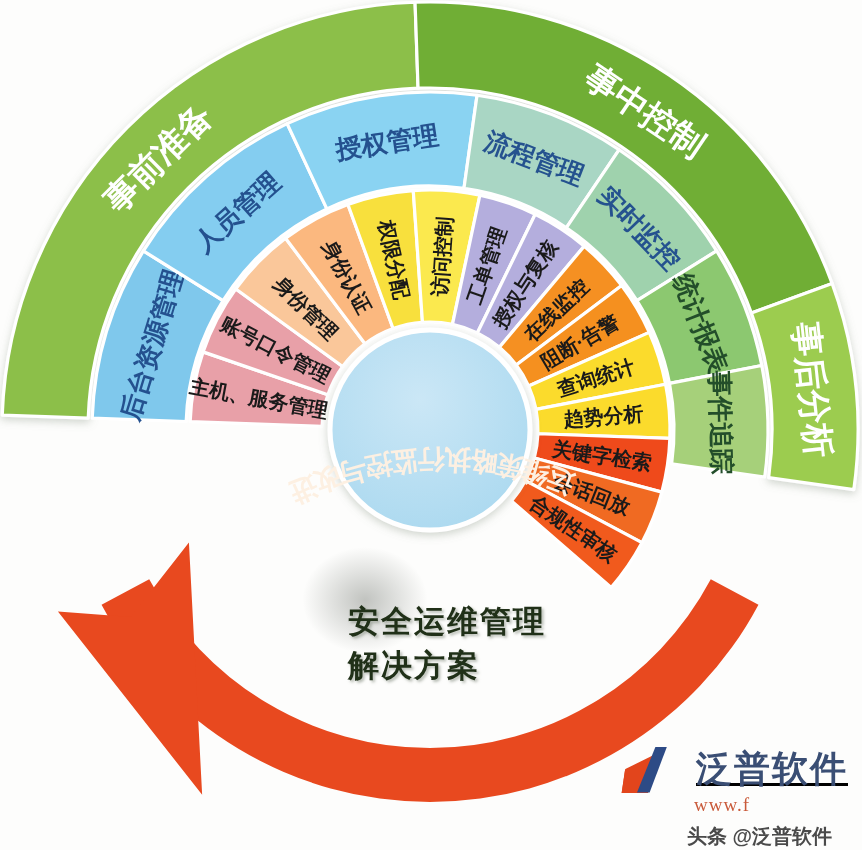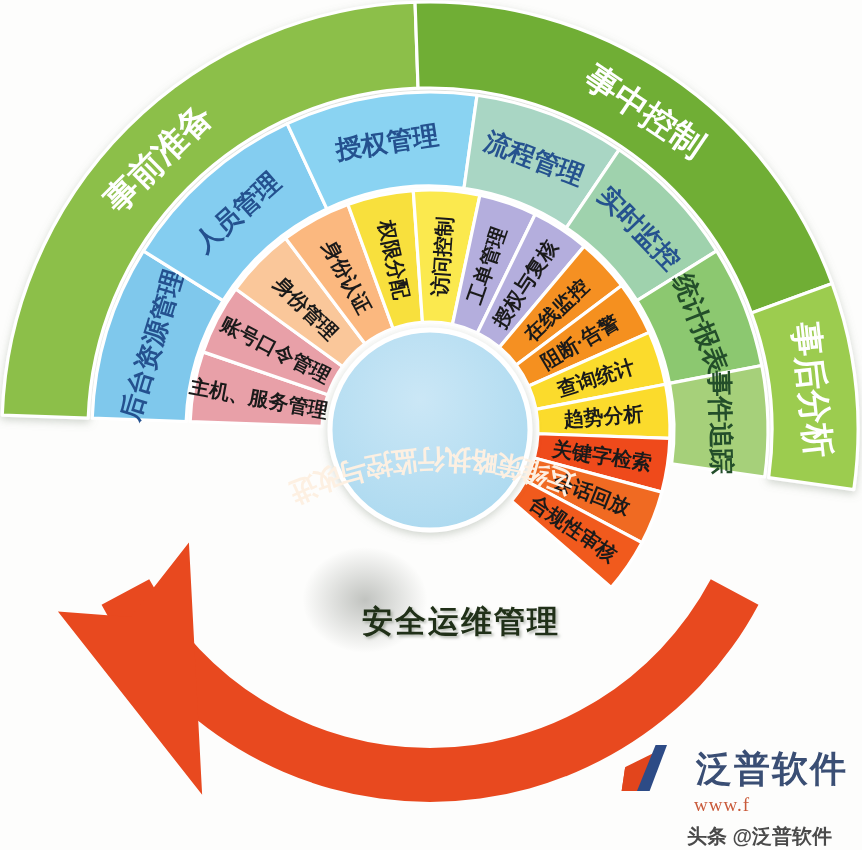--- a/index.html
+++ b/index.html
@@ -11,32 +11,32 @@
     position:relative;
   }
   #wheel{position:absolute;left:0;top:0;width:862px;height:850px;}
   .seglabel{
     font-family:"Liberation Sans","DejaVu Sans",sans-serif;
     font-weight:bold;
     paint-order:stroke fill;
   }
   .headline{
     position:absolute;
-    left:362px; top:600px;
+    left:348px; top:600px;
     font-size:31px;
     font-weight:bold;
     color:#203018;
     line-height:1.42;
     letter-spacing:2px;
     text-shadow:2px 2px 3px rgba(120,130,115,.55);
     font-family:"Liberation Sans","DejaVu Sans",sans-serif;
   }
   .logo{
     position:absolute; right:14px; bottom:56px;
-    display:flex;align-items:flex-start;gap:17px;
+    display:flex;align-items:center;gap:17px;text-decoration:underline;
   }
   .logo-mark{position:relative;width:58px;height:46px;}
   .logo-mark .a{
     position:absolute;left:0;top:4px;width:0;height:0;
     border-left:0 solid transparent;
     border-top:20px solid transparent;
     border-bottom:22px solid #e2451c;
     border-right:34px solid #e2451c;
     transform:skewX(-18deg);
     clip-path:polygon(0 0,100% 0,100% 100%,22% 100%);
@@ -151,20 +151,21 @@
     <path id="arrow-head" fill="#e8491f" d="M202.13471637972194,794.6606813472632 L57.899264832144866,611.485654770678 L130.63902205678164,617.0615002743214 L188.92212864825112,542.4164576230261 Z"></path>
     <text>
       <textPath id="arrow-label-path" href="#arrow-text-guide" startOffset="50%" text-anchor="middle" font-size="27" font-weight="bold" fill="#fdf0e2" font-family="Liberation Sans, DejaVu Sans, sans-serif">运维策略执行监控与改进</textPath>
     </text>
     <path id="arrow-text-guide" fill="none" stroke="none" d="M730.5108151132002,603.5 A347,347 0 0 0 142.32396232340056,624.0399375043492"></path>
   </g>
 </svg>
 
 <div class="headline">
   <div>安全运维管理</div>
+  <div>解决方案</div>
 </div>
 
 <div class="logo">
   <div class="logo-mark">
     <div class="a"></div>
       <div class="b"></div>
   </div>
   <div class="logo-text">泛普软件</div>
 </div>
 <div class="logo-url">www.f</div>

